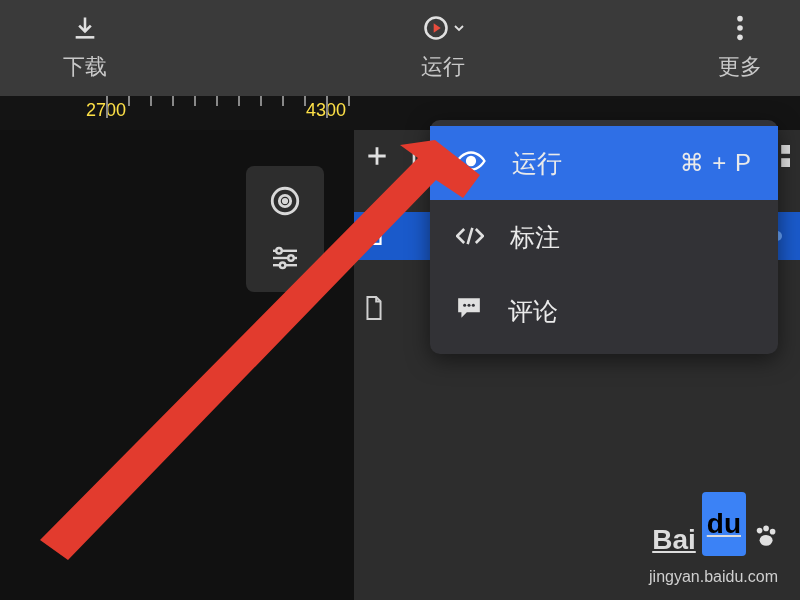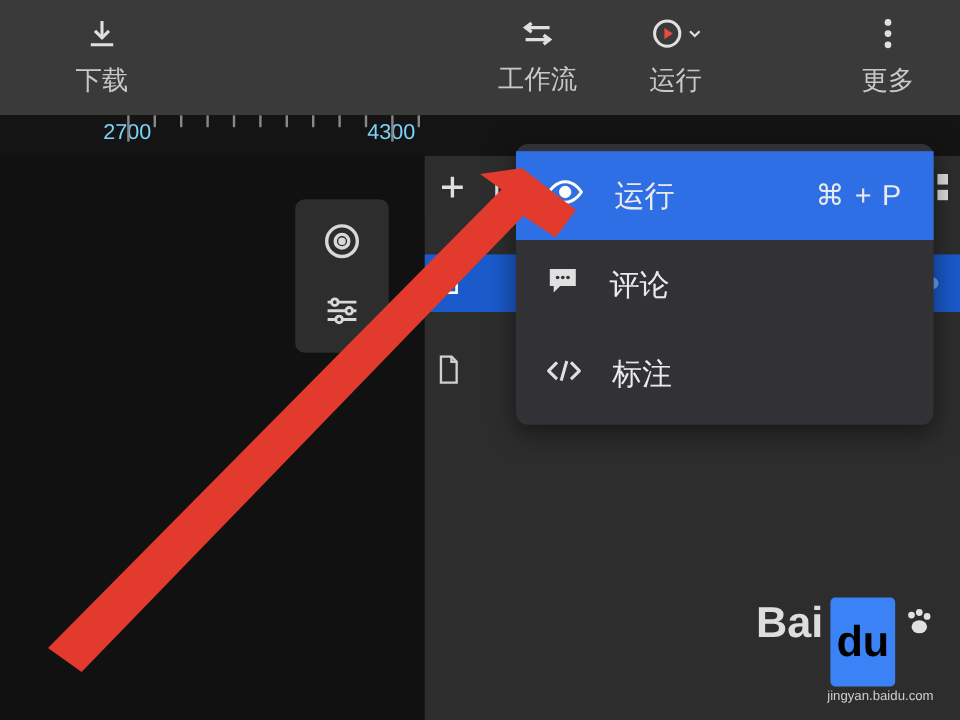--- a/index.html
+++ b/index.html
@@ -46,21 +46,21 @@
   top: 0;
   width: 2px;
   height: 10px;
   background: #888;
 }
 .tick.major { height: 22px; }
 .tick-label {
   position: absolute;
   top: 4px;
   font-size: 18px;
-  color: #7dd3fc;
+  color: #fde047;
   transform: translateX(-50%);
 }
 .canvas-area {
   display: flex;
   height: calc(600px - 96px - 34px);
 }
 .left-canvas {
   width: 354px;
   background: #111111;
   position: relative;
@@ -127,59 +127,48 @@
 .watermark {
   position: absolute;
   right: 22px;
   bottom: 14px;
   text-align: right;
   color: #dddddd;
   z-index: 40;
   user-select: none;
 }
 .watermark .brand {
-  display: flex; align-items: flex-start; gap: 6px; justify-content: flex-end;
-  font-size: 36px; font-weight: 500;
+  display: flex; align-items: flex-end; gap: 6px; justify-content: flex-end;
+  font-size: 28px; font-weight: 500; text-decoration: underline;
 }
 .watermark .brand b { font-weight: 700; }
 .watermark .brand .du {
   background: #3b82f6; color: #000; padding: 16px 5px; border-radius: 4px; font-weight: 700;
 }
 .watermark .brand .paw svg { width: 26px; height: 26px; }
-.watermark .url { font-size: 11px; color: #cfcfcf; margin-top: 2px; }
+.watermark .url { font-size: 16px; color: #cfcfcf; margin-top: 12px; }
 </style>
 </head>
 <body>
 
 <div class="toolbar">
   <div class="toolbar-group gap-left">
     <div class="toolbar-item">
       <span class="toolbar-icon">
         <svg width="28" height="28" viewBox="0 0 24 24" fill="none" stroke="currentColor" stroke-width="2.2">
             <path d="M12 3v12"></path>
             <path d="m7 10 5 5 5-5"></path>
             <path d="M4 20h16"></path>
           </svg>
       </span>
       <span class="toolbar-label">下载</span>
     </div>
   </div>
 
   <div class="toolbar-group gap-mid">
-    <div class="toolbar-item" style="min-width:120px">
-      <span class="toolbar-icon">
-        <svg width="30" height="26" viewBox="0 0 24 20" fill="none" stroke="currentColor" stroke-width="2.2">
-            <path d="M4 6h16"></path>
-            <path d="m8 3-4 3 4 3"></path>
-            <path d="M20 14H4"></path>
-            <path d="m16 11 4 3-4 3"></path>
-          </svg>
-      </span>
-      <span class="toolbar-label">工作流</span>
-    </div>
     <div class="toolbar-item" style="min-width:110px">
       <span class="toolbar-icon">
         <svg width="28" height="28" viewBox="0 0 24 24" fill="none" stroke="currentColor" stroke-width="2.2">
             <circle cx="12" cy="12" r="9"></circle>
             <path d="m10 8 6 4-6 4z" fill="#e84c3d" stroke="none"></path>
           </svg>
         <svg width="10" height="10" viewBox="0 0 10 10">
             <path d="M1 3l4 4 4-4" fill="none" stroke="currentColor" stroke-width="1.8"></path>
           </svg>
       </span>
@@ -295,36 +284,36 @@
           <svg width="30" height="22" viewBox="0 0 24 18" fill="none" stroke="#fff" stroke-width="2">
               <path d="M1 9s4-7 11-7 11 7 11 7-4 7-11 7S1 9 1 9z"></path>
               <circle cx="12" cy="9" r="3.2" fill="#fff"></circle>
             </svg>
         </span>
         <span>运行</span>
         <span class="shortcut">⌘ + P</span>
       </div>
       <div class="dropdown-item">
         <span>
+          <svg width="28" height="20" viewBox="0 0 24 16" fill="none" stroke="#e0e0e0" stroke-width="2.2">
+              <path d="m7 2-6 6 6 6M17 2l6 6-6 6M14 1l-4 14"></path>
+            </svg>
+        </span>
+        <span>标注</span>
+      </div>
+      <div class="dropdown-item">
+        <span>
           <svg width="26" height="24" viewBox="0 0 24 22" fill="#e0e0e0">
               <path d="M2 2h20v13H10l-5 5v-5H2z"></path>
               <circle cx="8" cy="8.5" r="1.4" fill="#323236"></circle>
               <circle cx="12" cy="8.5" r="1.4" fill="#323236"></circle>
               <circle cx="16" cy="8.5" r="1.4" fill="#323236"></circle>
             </svg>
         </span>
         <span>评论</span>
-      </div>
-      <div class="dropdown-item">
-        <span>
-          <svg width="28" height="20" viewBox="0 0 24 16" fill="none" stroke="#e0e0e0" stroke-width="2.2">
-              <path d="m7 2-6 6 6 6M17 2l6 6-6 6M14 1l-4 14"></path>
-            </svg>
-        </span>
-        <span>标注</span>
       </div>
     </div>
   </div>
 </div>
 
 <svg class="arrow-annotation" viewBox="0 0 440 420">
   <polygon points="395,0 440,35 423,58 396,40 28,420 0,400 378,18 360,5" fill="#e23b2e"></polygon>
 </svg>
 
 <div class="watermark">

